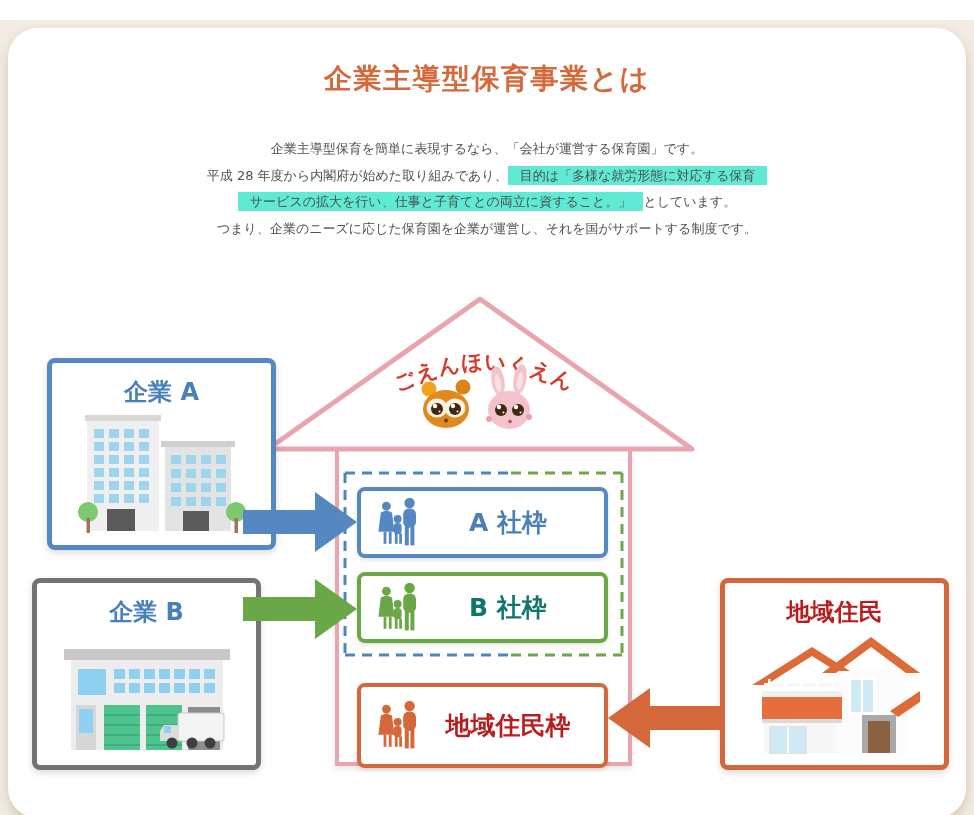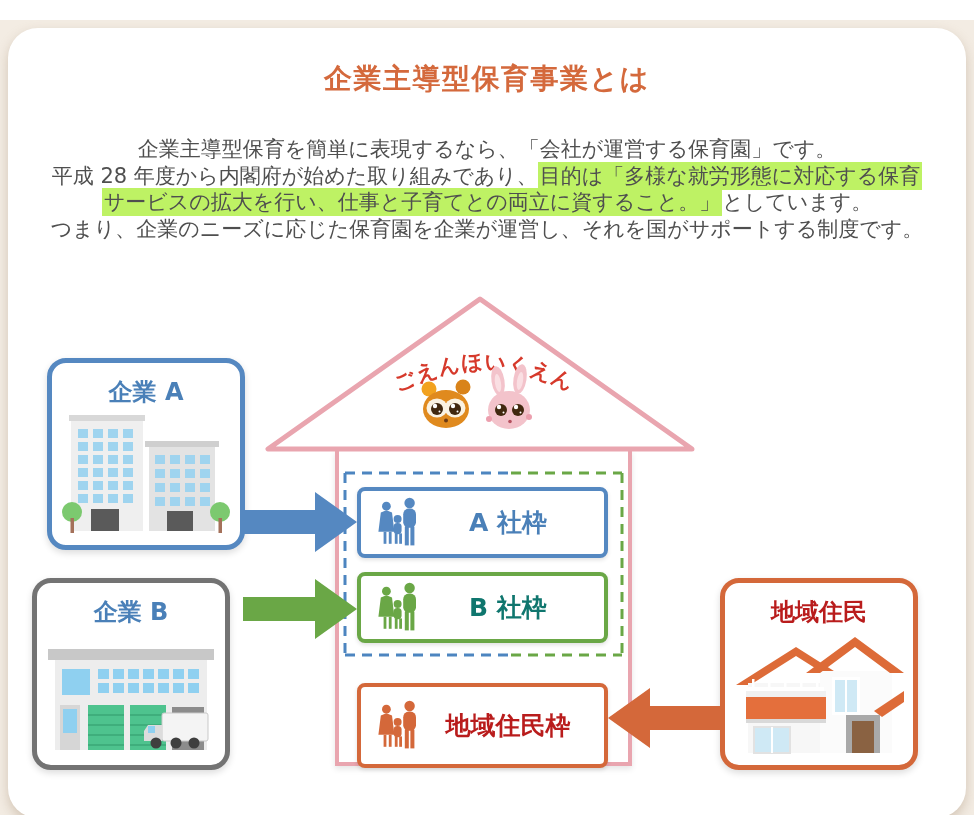--- a/index.html
+++ b/index.html
@@ -3,40 +3,40 @@
 <meta charset="utf-8">
 <style>
   html,body{margin:0;padding:0;}
   .page{position:relative;width:974px;height:815px;background:#f3ece3;overflow:hidden;
         font-family:"DejaVu Sans","Liberation Sans",sans-serif;margin-top:20px;}
   .card{position:absolute;left:8px;top:8px;width:958px;height:790px;background:#ffffff;
         border-radius:30px;box-shadow:0 5px 12px rgba(170,148,125,.45);z-index:0;}
   .title{position:absolute;left:0;right:0;top:40px;margin:0;text-align:center;z-index:2;
          font-size:28px;font-weight:700;color:#d4693c;letter-spacing:1.5px;}
   .intro{position:absolute;left:0;right:0;top:116px;z-index:2;text-align:center;
-         font-size:21px;line-height:26.5px;color:#4f4f4f;}
-  .hl{background:#bef264;padding:2px 2px;}
+         font-size:13px;line-height:26.5px;color:#4f4f4f;}
+  .hl{background:#5eead4;padding:2px 12px;}
   .diagram{position:absolute;left:0;top:0;width:974px;height:815px;z-index:1;}
 
   .house-body{position:absolute;left:335px;top:430px;width:297px;height:316px;background:#fff;
         border:4px solid #e9a5af;border-top:none;box-sizing:border-box;z-index:1;
         box-shadow:0 3px 6px rgba(0,0,0,.10);}
   .roof{position:absolute;left:258px;top:268px;z-index:2;}
   .dashed{position:absolute;left:343px;top:450px;z-index:3;}
 
   .slot{position:absolute;left:357px;width:251px;background:#fff;border-radius:8px;
         box-sizing:border-box;display:flex;align-items:center;z-index:4;
         box-shadow:0 2px 4px rgba(0,0,0,.12);}
   .slot-a{top:467px;height:71px;border:4px solid #5588c1;}
   .slot-b{top:552px;height:71px;border:4px solid #6aa746;}
   .slot-r{top:663px;height:85px;border:4px solid #d4683a;}
   .fam{margin-left:15px;flex:0 0 auto;}
   .slot-label{flex:1;text-align:center;font-size:25px;font-weight:700;padding-right:12px;}
 
-  .box{position:absolute;width:198px;height:192px;background:#fff;border-radius:19px;
+  .box{position:absolute;width:229px;height:192px;background:#fff;border-radius:8px;
        box-sizing:border-box;z-index:2;box-shadow:0 3px 7px rgba(0,0,0,.14);}
   .company-a{left:47px;top:338px;border:5px solid #5588c1;}
   .company-b{left:32px;top:558px;border:5px solid #737373;}
   .residents{left:720px;top:558px;border:5px solid #d4683a;}
   .box-label{text-align:center;margin-top:13px;font-size:24px;font-weight:700;}
   .blue-text{color:#4a80b8;} .green-text{color:#0f766e;} .orange-text{color:#b91c1c;}
   .illus{position:absolute;left:50%;transform:translateX(-50%);bottom:10px;}
 
   .arrow{position:absolute;z-index:5;}
   .arrow-a{left:243px;top:466px;}

